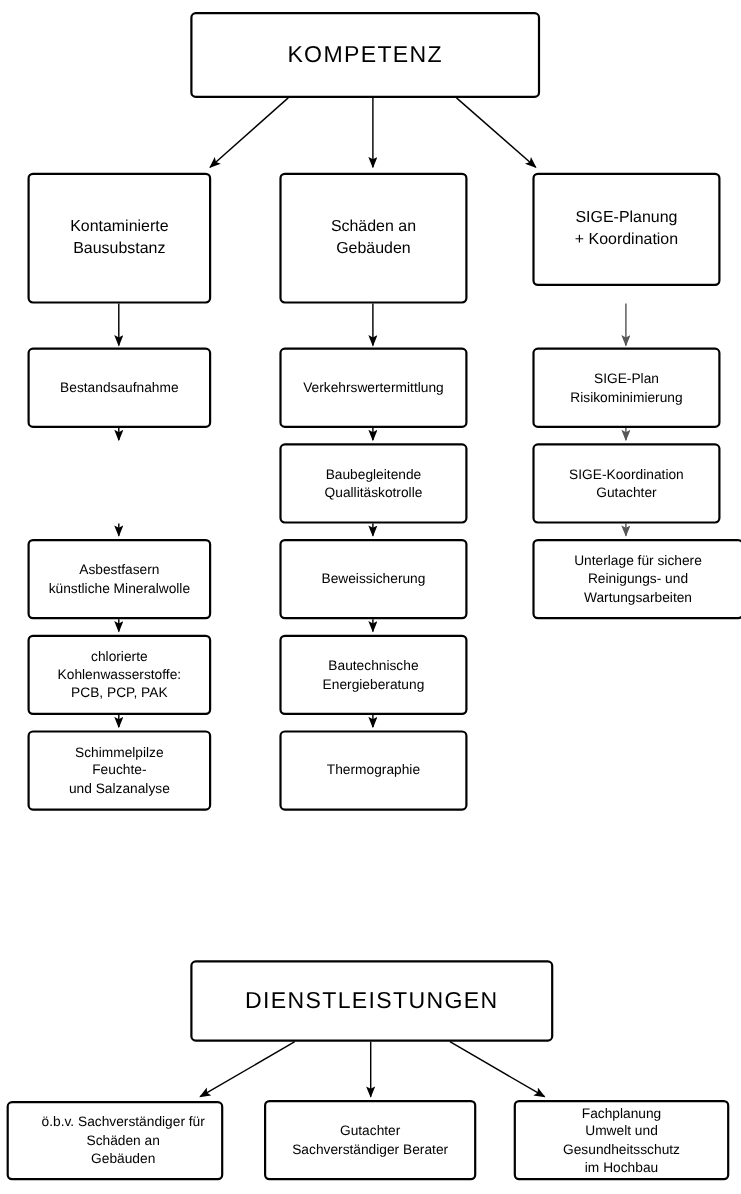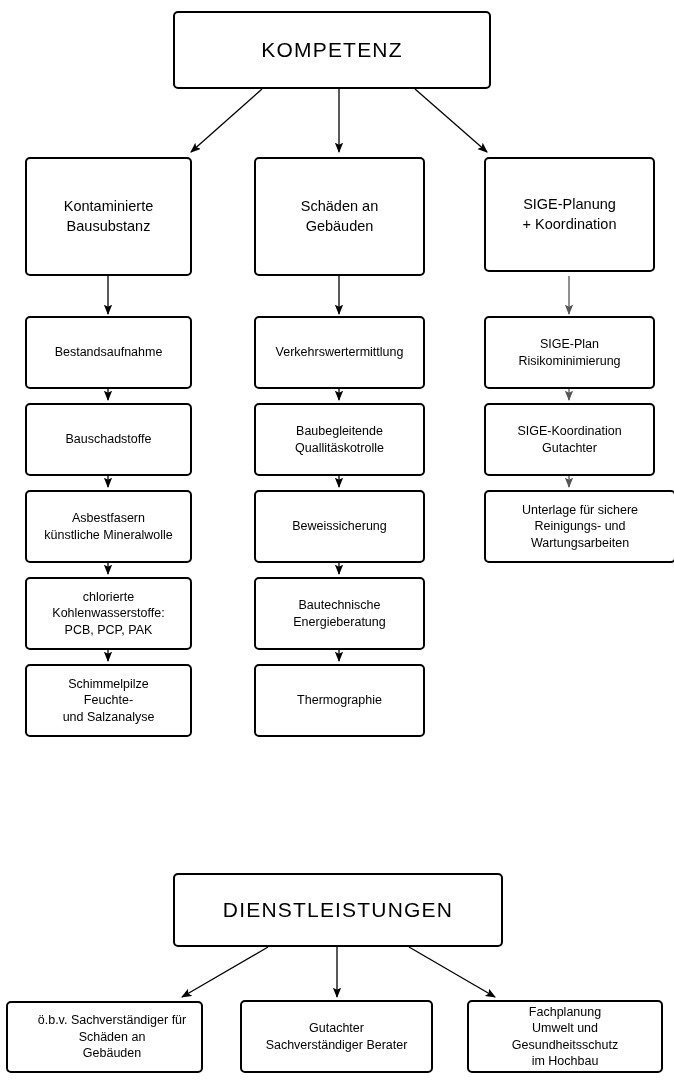--- a/index.html
+++ b/index.html
@@ -82,25 +82,24 @@
       <line x1="409" y1="947" x2="495" y2="997" marker-end="url(#ah)"></line>
     </g>
   </svg>
 
   <div class="box title" style="left:173px;top:11px;width:318px;height:78px;">KOMPETENZ</div>
 
   <div class="box main" style="left:25px;top:157px;width:167px;height:119px;">Kontaminierte
 Bausubstanz</div>
   <div class="box main" style="left:254px;top:157px;width:171px;height:119px;">Schäden an
 Gebäuden</div>
-  <div class="box main" style="left:484px;top:157px;width:171px;height:115px;">SIGE-Planung
+  <div class="box main" style="left:484px;top:157px;width:171px;height:103px;">SIGE-Planung
 + Koordination</div>
 
   <div class="box sub" style="left:25px;top:316px;width:167px;height:73px;">Bestandsaufnahme</div>
-  <div class="box sub" style="left:25px;top:403px;width:167px;height:73px;">Bauschadstoffe</div>
   <div class="box sub" style="left:25px;top:490px;width:167px;height:73px;">Asbestfasern
 künstliche Mineralwolle</div>
   <div class="box sub" style="left:25px;top:577px;width:167px;height:73px;">chlorierte
 Kohlenwasserstoffe:
 PCB, PCP, PAK</div>
   <div class="box sub" style="left:25px;top:664px;width:167px;height:73px;">Schimmelpilze
 Feuchte-
 und Salzanalyse</div>
 
   <div class="box sub" style="left:254px;top:403px;width:171px;height:73px;">Baubegleitende

